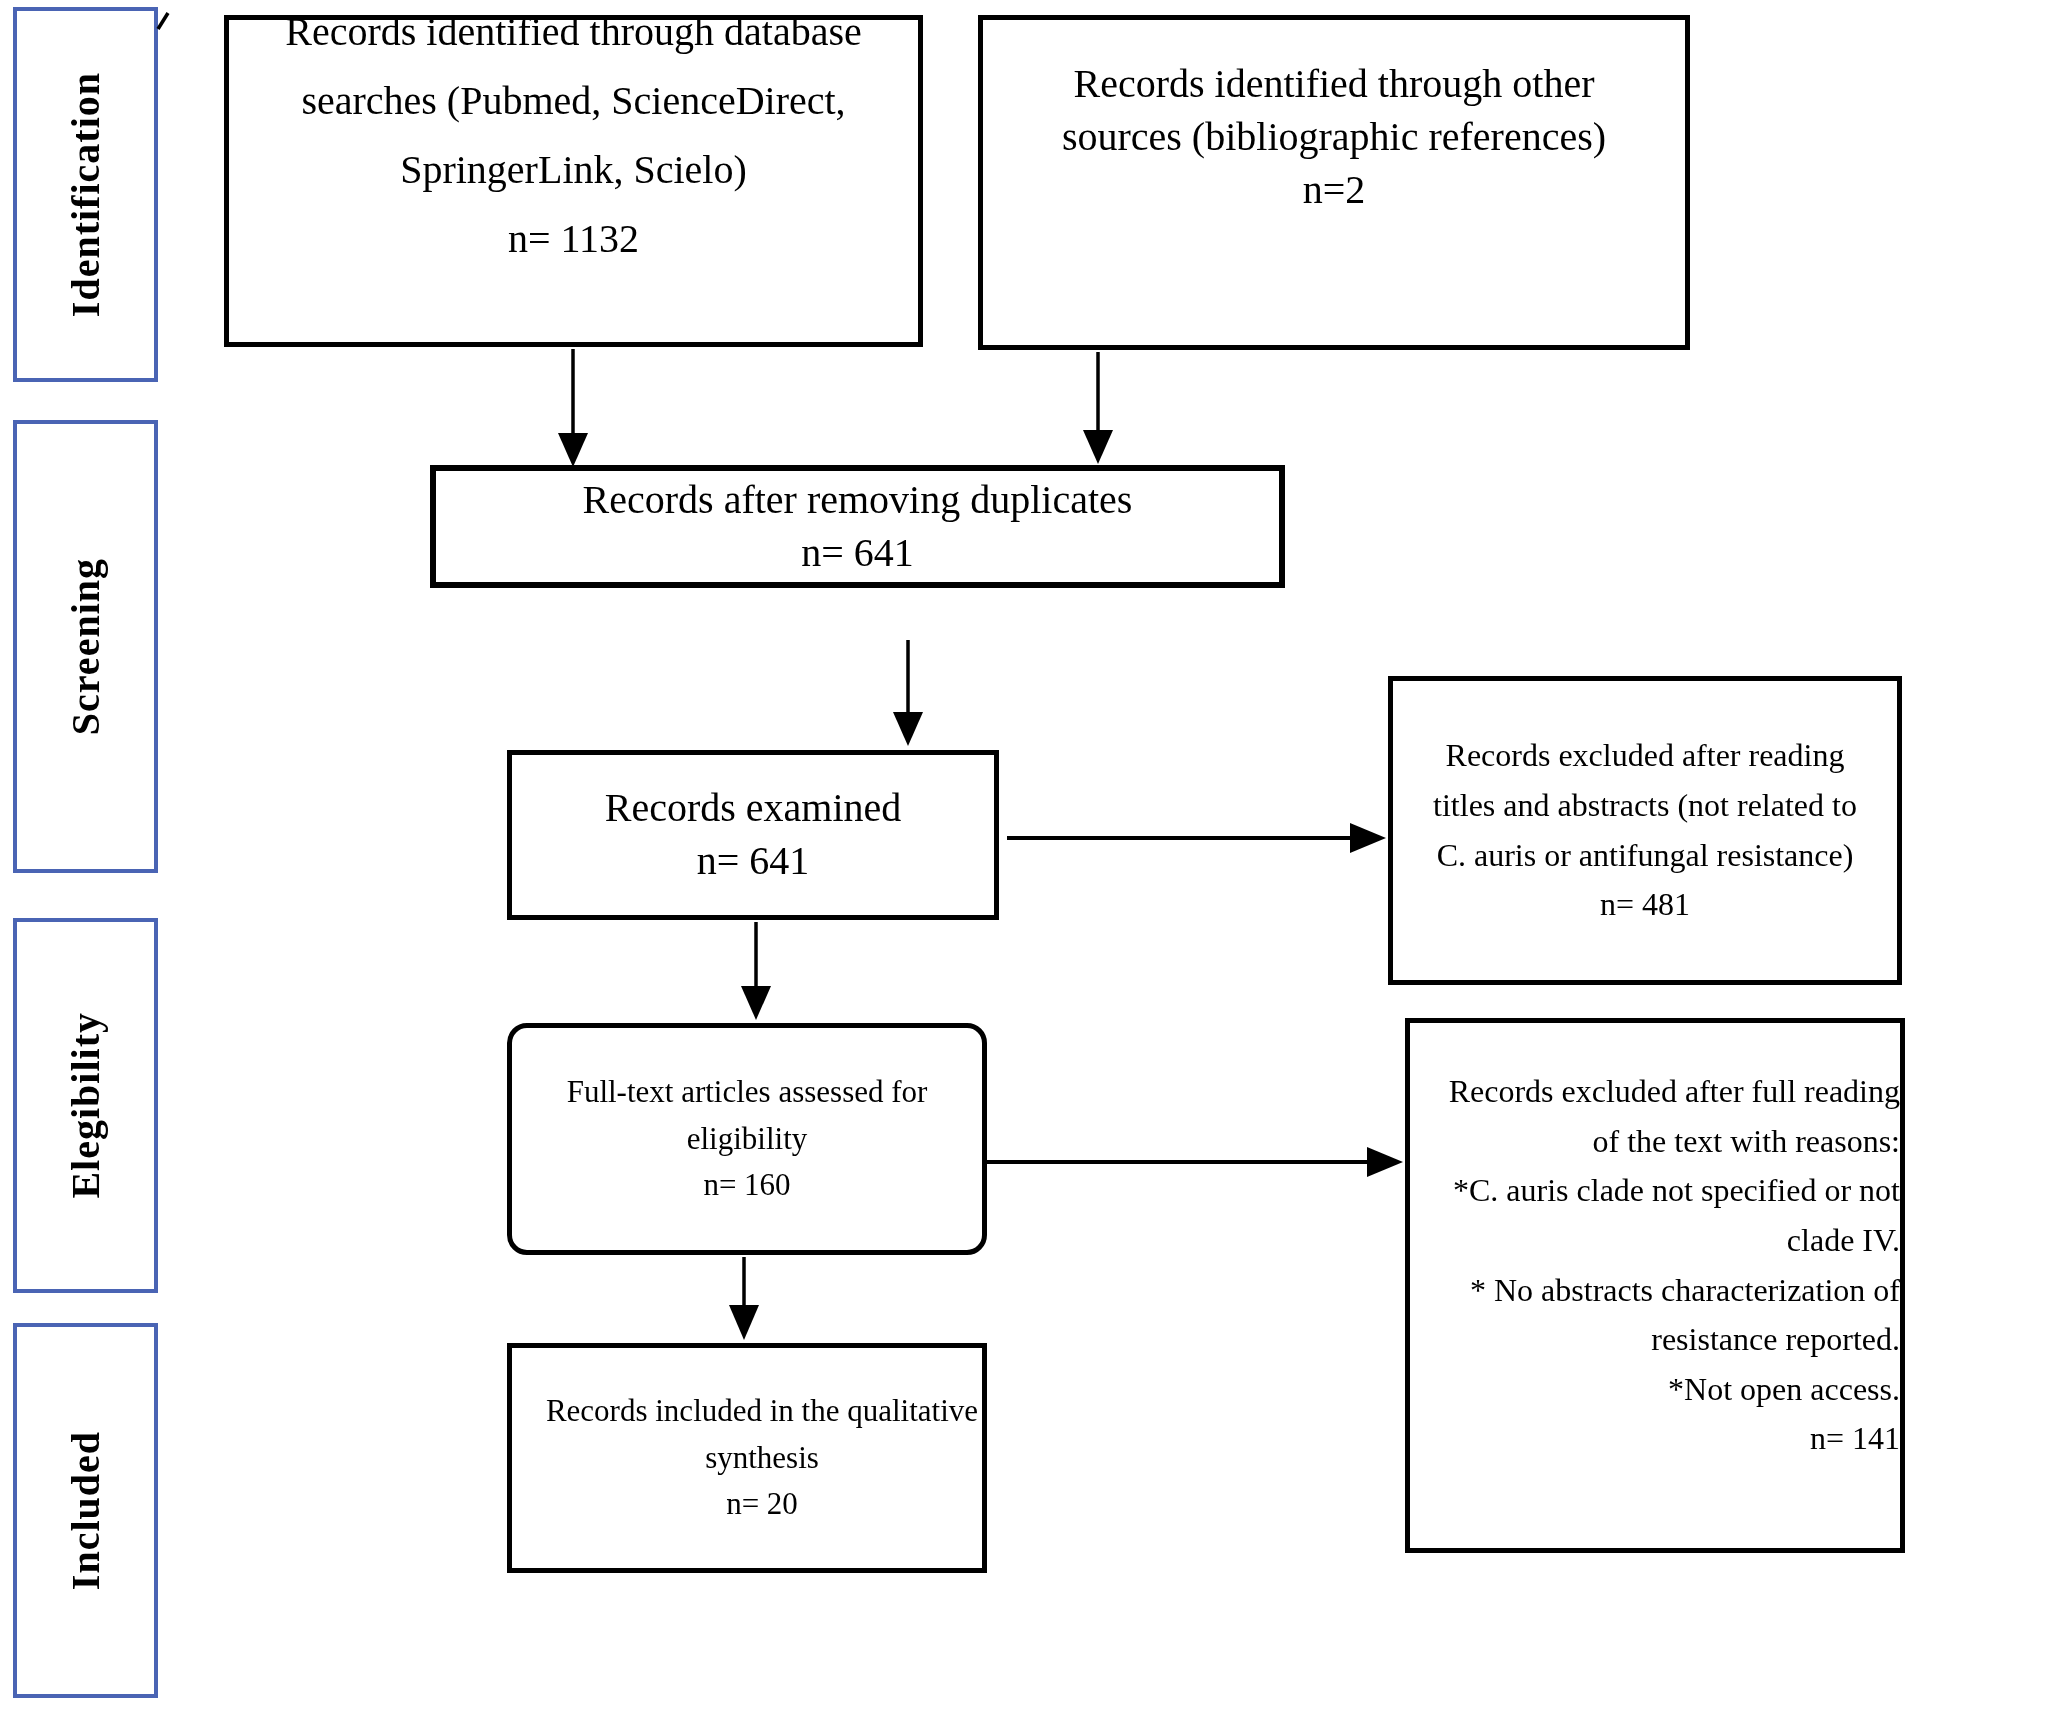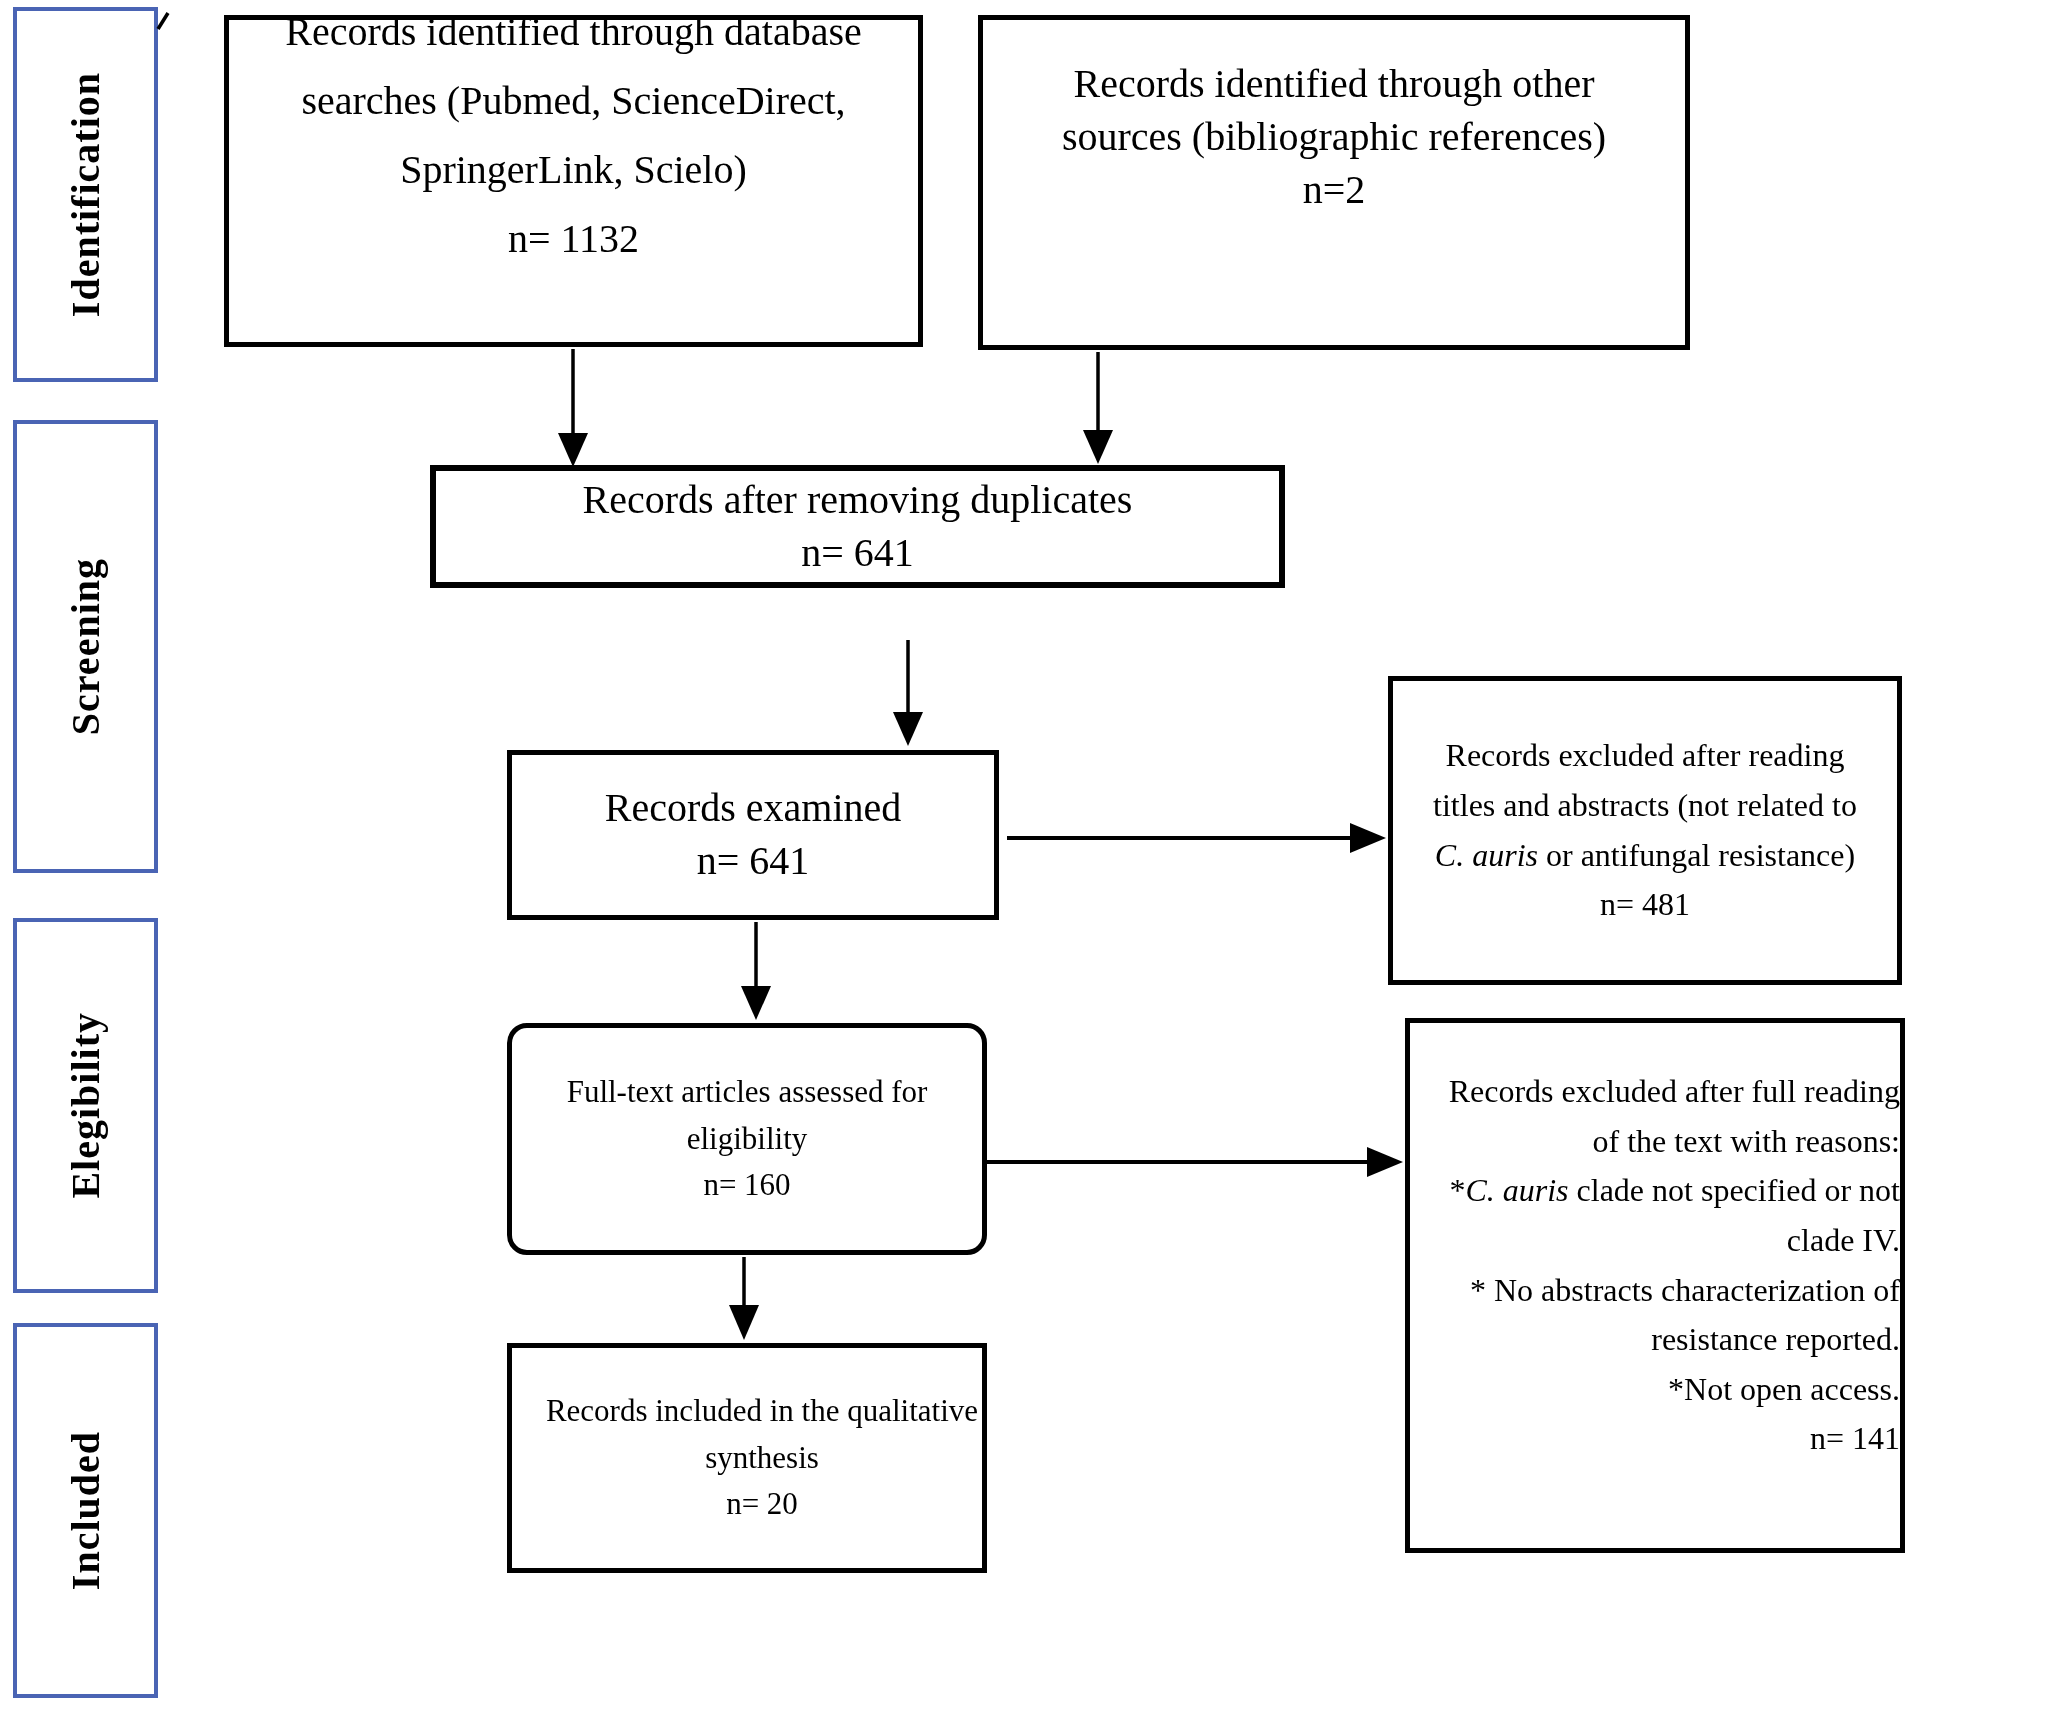--- a/index.html
+++ b/index.html
@@ -36,21 +36,21 @@
     position:absolute;
     box-sizing:border-box;
     border:5px solid var(--boxBorder);
     background:#fff;
     display:flex;flex-direction:column;
     align-items:center;justify-content:center;
     text-align:center;
     line-height:1.32;
   }
   .flow-box .tline{width:100%;}
-  .it{font-style:italic;}
+  .it{}
   .fs40{font-size:40px;}
   .fs32{font-size:32px;line-height:1.55;}
   .fs31{font-size:31px;line-height:1.5;}
   .pad-b90{padding-bottom:90px;}
   .pad-b40{padding-bottom:40px;text-align:right;}
   .thick{border-width:6px;}
   .arrow-layer{position:absolute;left:0;top:0;width:2056px;height:1714px;pointer-events:none;}
 </style>
 </head>
 <body>

